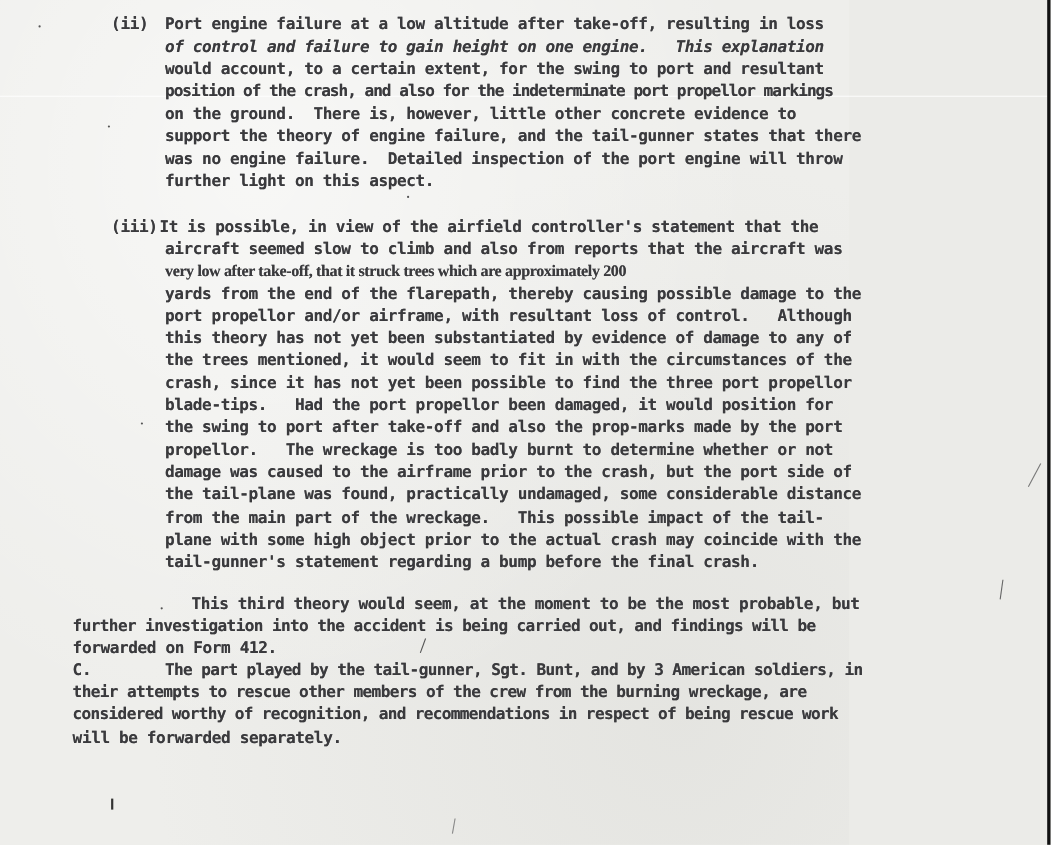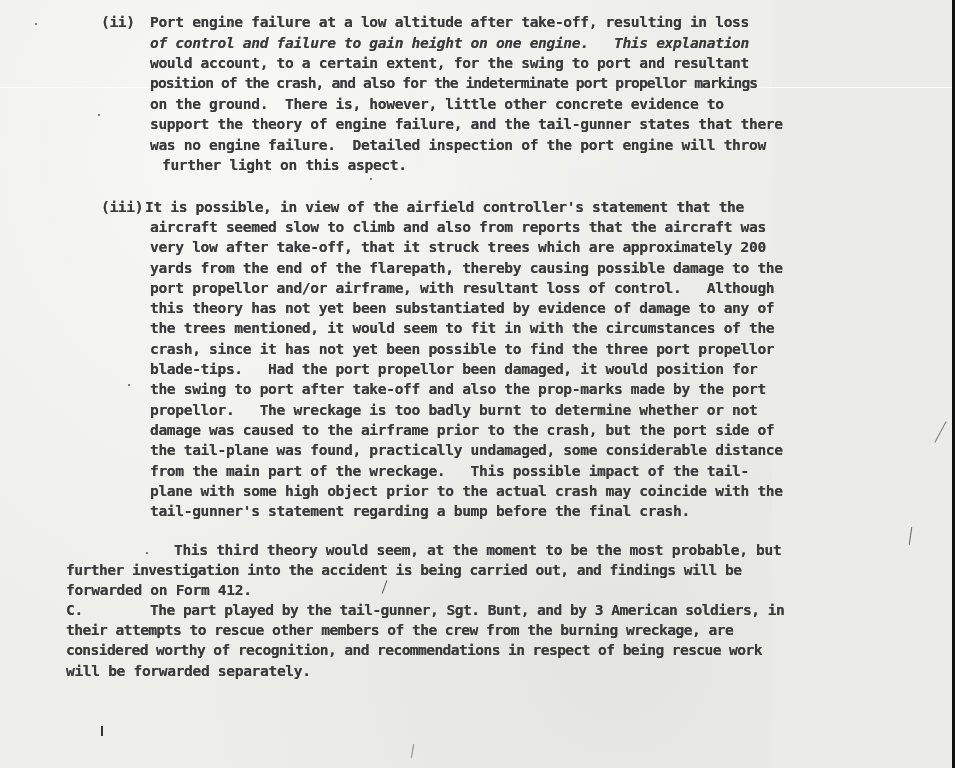--- a/index.html
+++ b/index.html
@@ -71,28 +71,28 @@
 
   <div>
     <div class="line" style="left:101px; top:12px;">(ii)</div>
     <div class="line" style="left:150px; top:12px;">Port engine failure at a low altitude after take-off, resulting in loss</div>
     <div class="line" style="left:150px; top:33px;font-style:italic;">of control and failure to gain height on one engine.   This explanation</div>
     <div class="line" style="left:150px; top:53px;">would account, to a certain extent, for the swing to port and resultant</div>
     <div class="line" style="left:150px; top:73px; letter-spacing:-0.9px;">position of the crash, and also for the indeterminate port propellor markings</div>
     <div class="line" style="left:150px; top:94px;">on the ground.  There is, however, little other concrete evidence to</div>
     <div class="line" style="left:150px; top:114px;">support the theory of engine failure, and the tail-gunner states that there</div>
     <div class="line" style="left:150px; top:135px;">was no engine failure.  Detailed inspection of the port engine will throw</div>
-    <div class="line" style="left:162px; top:155px;">further light on this aspect.</div>
+    <div class="line" style="left:150px; top:155px;">further light on this aspect.</div>
   </div>
 
   <div>
     <div class="line" style="left:101px; top:197px;">(iii)</div>
     <div class="line" style="left:145px; top:197px;">It is possible, in view of the airfield controller's statement that the</div>
     <div class="line" style="left:150px; top:217px;">aircraft seemed slow to climb and also from reports that the aircraft was</div>
-    <div class="line" style="left:150px; top:237px;">very low after take-off, that it struck trees which are approximately 200</div>
+    <div class="line" style="left:150px; top:237px;font-family:Liberation Serif, serif;">very low after take-off, that it struck trees which are approximately 200</div>
     <div class="line" style="left:150px; top:258px;">yards from the end of the flarepath, thereby causing possible damage to the</div>
     <div class="line" style="left:150px; top:278px;">port propellor and/or airframe, with resultant loss of control.   Although</div>
     <div class="line" style="left:150px; top:298px;">this theory has not yet been substantiated by evidence of damage to any of</div>
     <div class="line" style="left:150px; top:318px;">the trees mentioned, it would seem to fit in with the circumstances of the</div>
     <div class="line" style="left:150px; top:339px;">crash, since it has not yet been possible to find the three port propellor</div>
     <div class="line" style="left:150px; top:359px;">blade-tips.   Had the port propellor been damaged, it would position for</div>
     <div class="line" style="left:150px; top:379px;">the swing to port after take-off and also the prop-marks made by the port</div>
     <div class="line" style="left:150px; top:400px;">propellor.   The wreckage is too badly burnt to determine whether or not</div>
     <div class="line" style="left:150px; top:420px;">damage was caused to the airframe prior to the crash, but the port side of</div>
     <div class="line" style="left:150px; top:440px;">the tail-plane was found, practically undamaged, some considerable distance</div>

